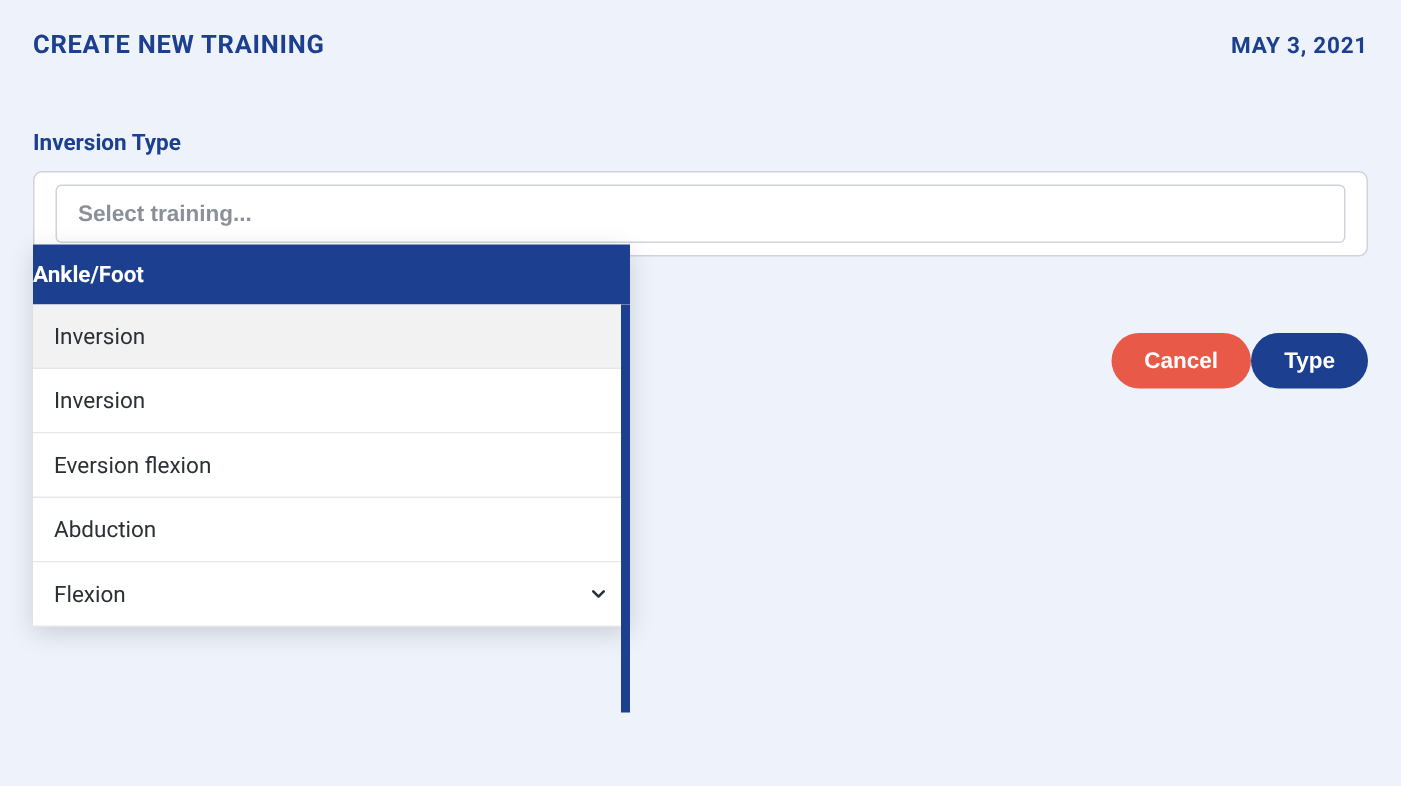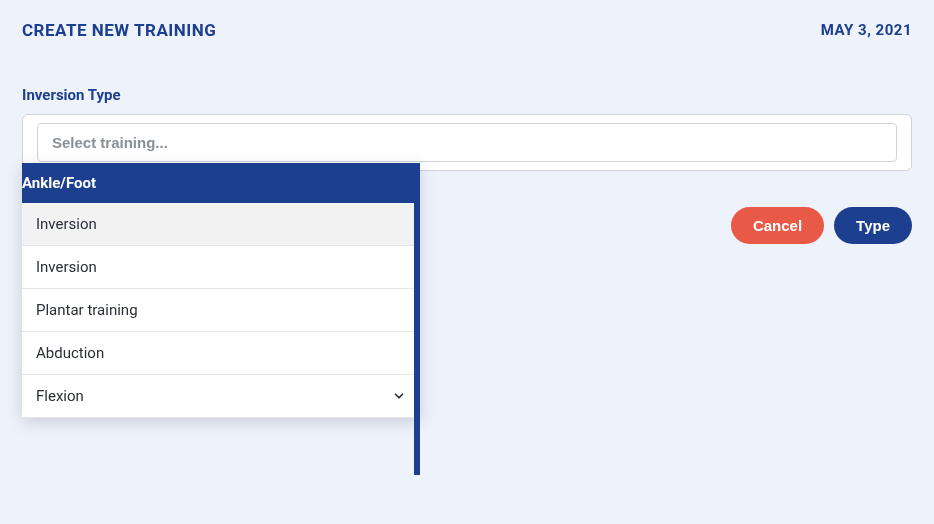--- a/index.html
+++ b/index.html
@@ -101,23 +101,23 @@
       height: 272px;
       background: #1c3f8f;
     }
     .chevron {
       width: 14px;
       height: 14px;
     }
     .actions {
       position: absolute;
       right: 22px;
-      top: 207px;
+      top: 222px;
       display: flex;
-      gap: 10px;
+      gap: 0;
       align-items: center;
     }
     .btn {
       border: none;
       border-radius: 999px;
       padding: 10px 22px;
       font-size: 15px;
       font-weight: 700;
       cursor: pointer;
       color: #fff;
@@ -141,21 +141,21 @@
   <div class="field-label">Inversion Type</div>
   <div class="select-wrapper">
     <input class="select-input" type="text" placeholder="Select training..." style="">
   </div>
 </div>
 
 <div class="dropdown">
   <div class="group-header">Ankle/Foot</div>
   <div class="option highlighted">Inversion</div>
   <div class="option">Inversion</div>
-  <div class="option">Plantar training</div>
+  <div class="option">Eversion flexion</div>
   <div class="option">Abduction</div>
   <div class="option">
     <span>Flexion</span>
     <svg class="chevron" viewBox="0 0 24 24" fill="none" stroke="#2b2f36" stroke-width="3" stroke-linecap="round" stroke-linejoin="round">
         <polyline points="6 9 12 15 18 9"></polyline>
       </svg>
   </div>
   <div class="scroll-indicator"></div>
 </div>
 

